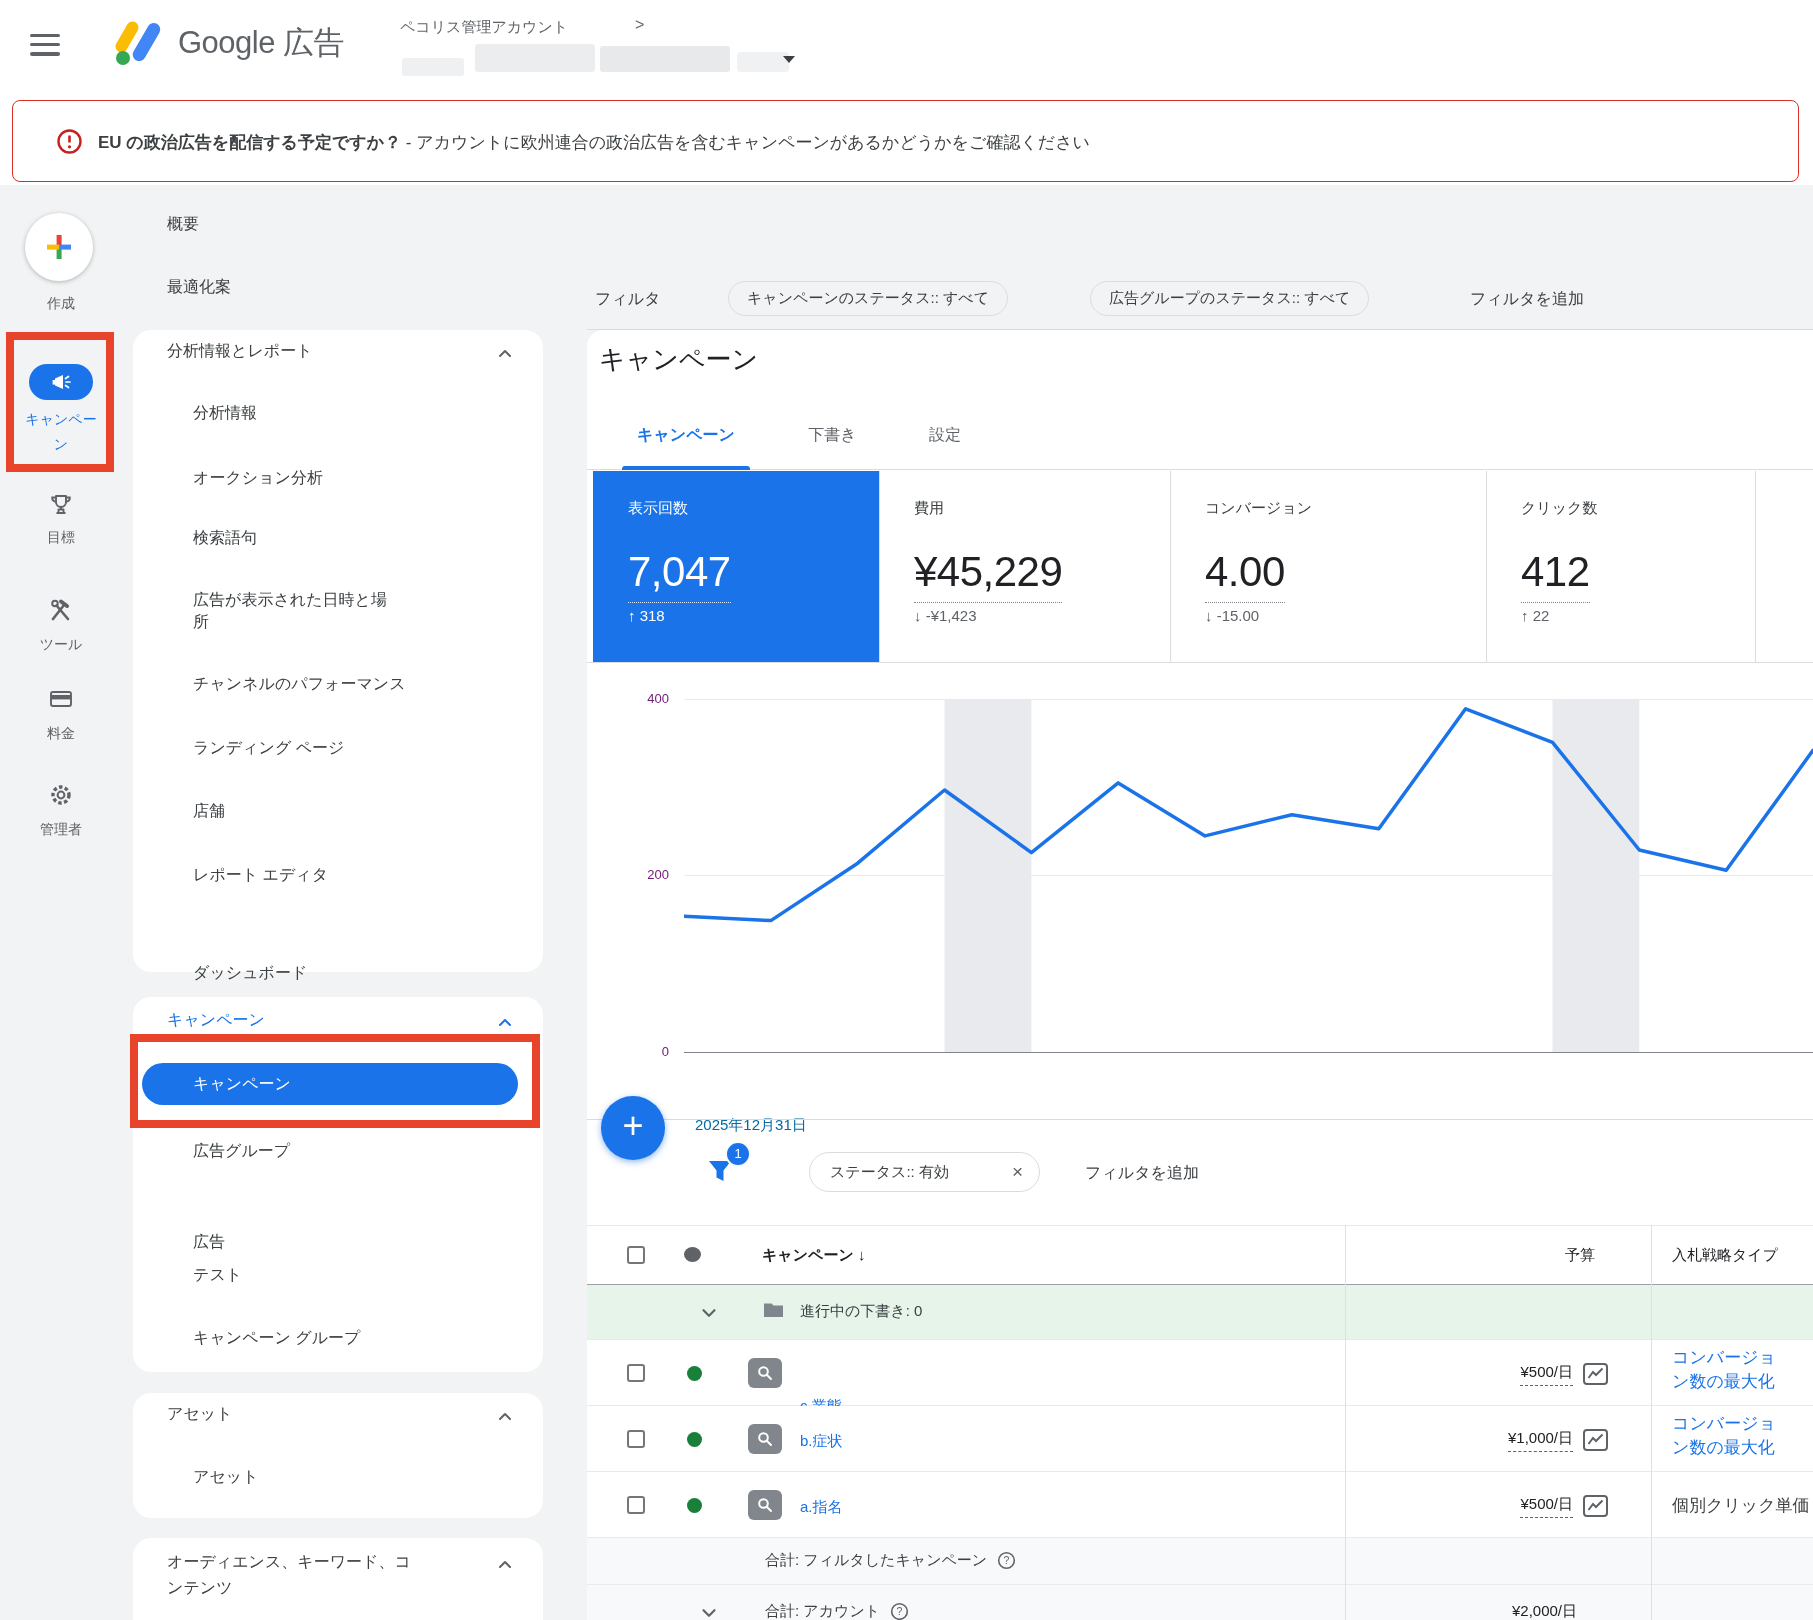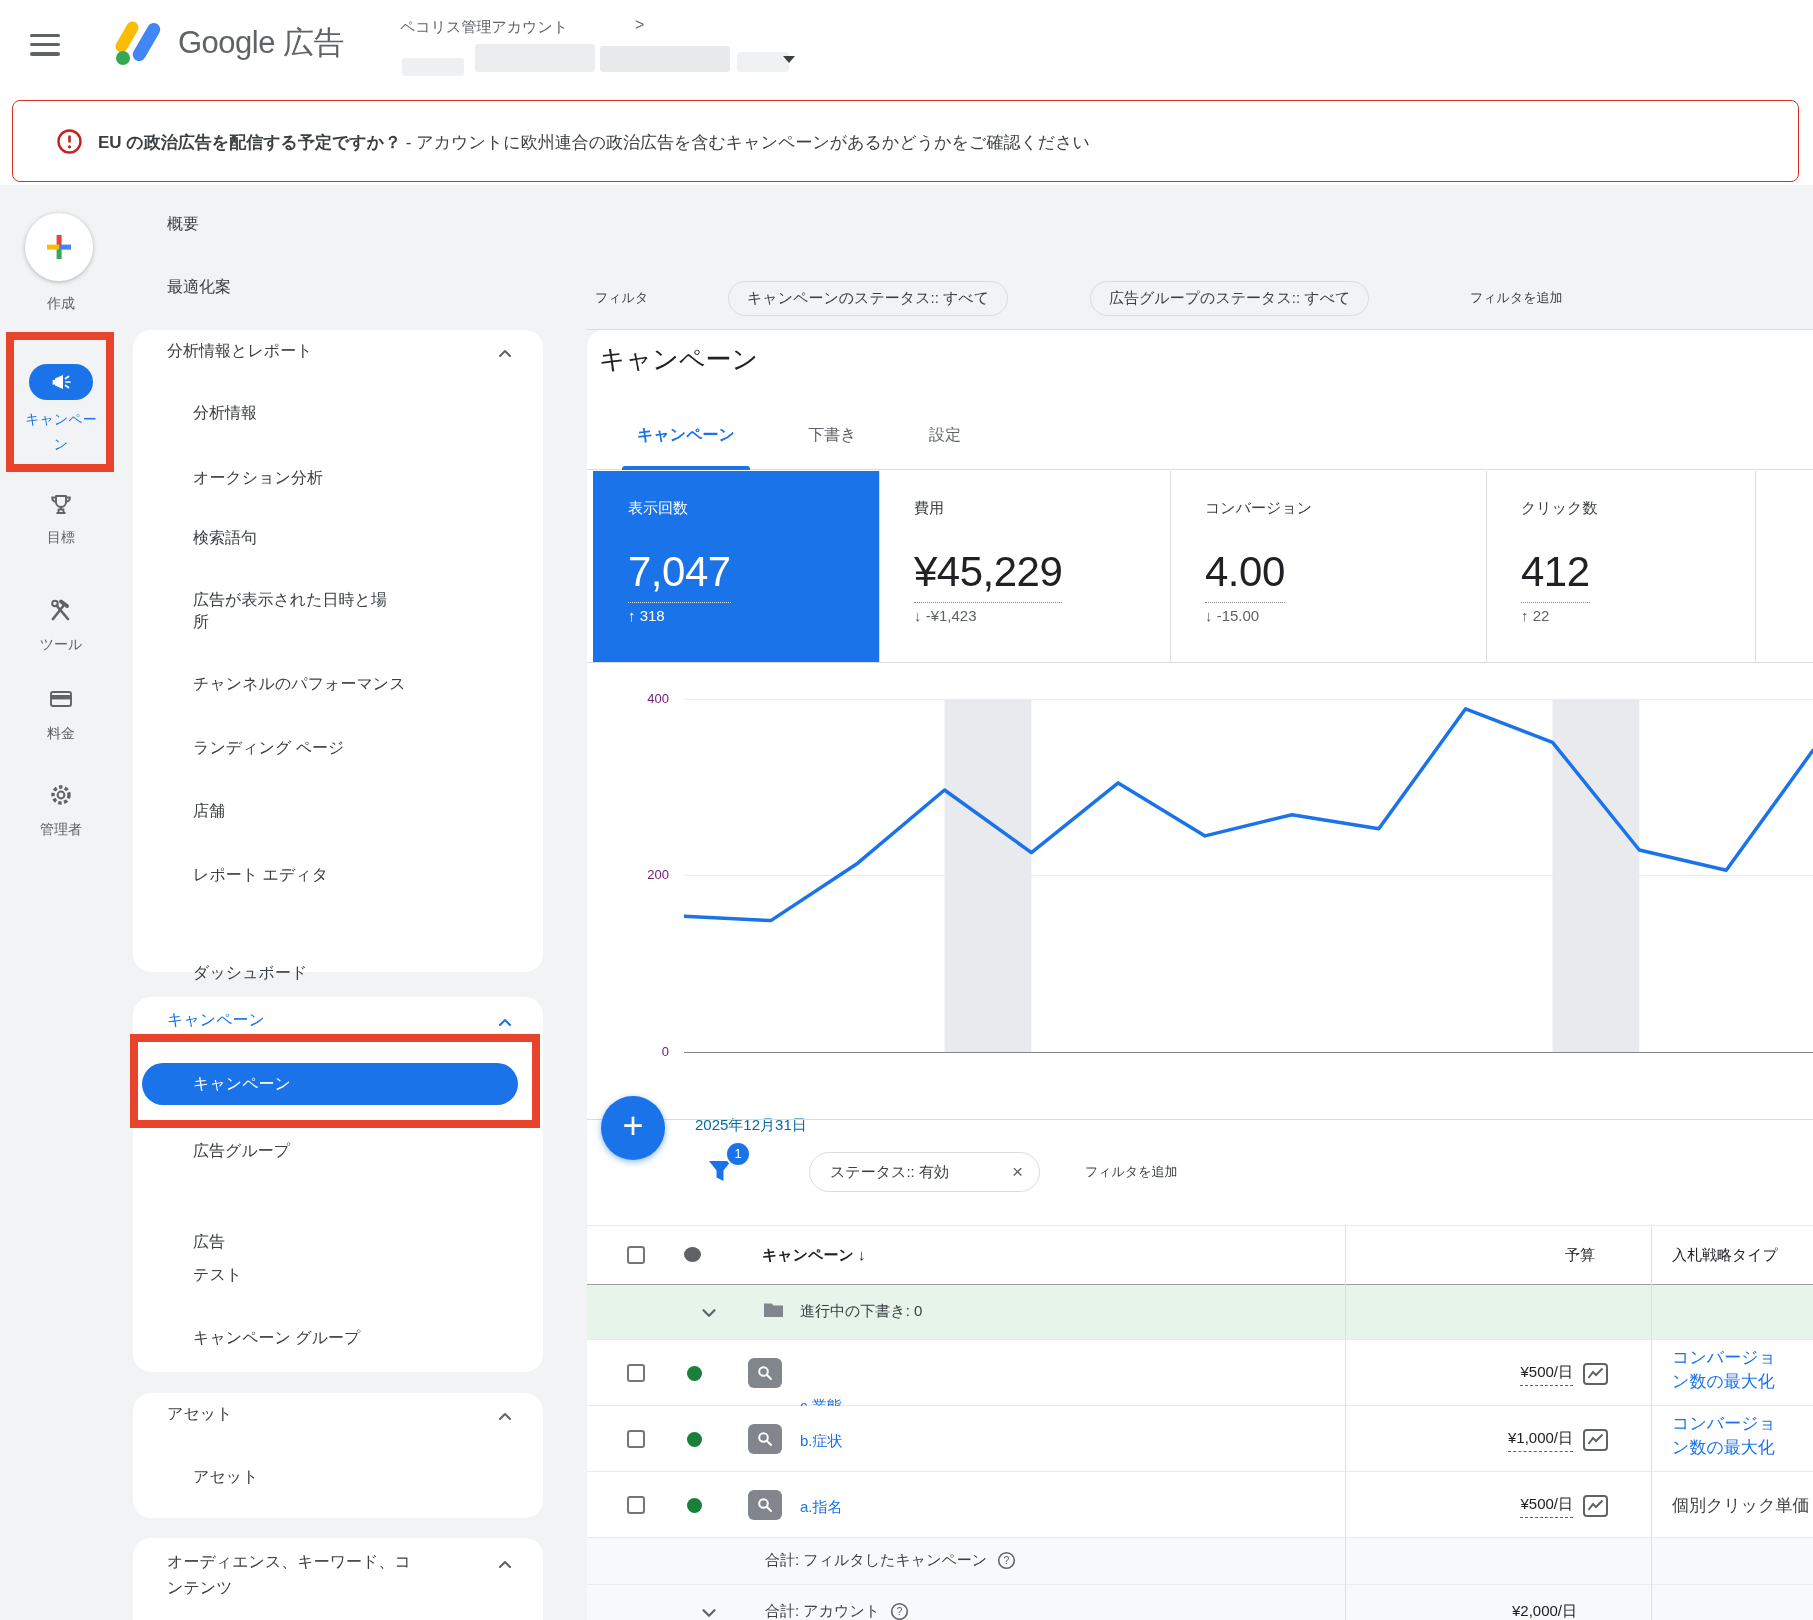--- a/index.html
+++ b/index.html
@@ -45,21 +45,21 @@
   .sn-pill span{margin-left:51px;font-size:16px;color:#fff;}
 
   
   .view-dd{left:595px;top:206px;width:340px;height:66px;background:#fff;border-radius:8px;box-shadow:0 1px 3px rgba(60,64,67,.3);cursor:pointer;}
   .view-dd .bar{position:absolute;left:0;right:0;bottom:0;height:4px;background:#1a73e8;border-radius:0 0 8px 8px;}
   .dd-label{position:absolute;left:24px;top:10px;font-size:13px;color:#5f6368;}
   .dd-value{position:absolute;left:24px;top:34px;font-size:16px;color:#3c4043;display:flex;align-items:center;gap:10px;}
   .sel-dd{left:960px;top:208px;width:295px;height:60px;border:1px solid #dadce0;border-radius:8px;box-sizing:border-box;cursor:pointer;}
   .sel-dd .dd-value{top:30px;}
   .chip{position:absolute;height:35px;border:1px solid #dadce0;border-radius:18px;box-sizing:border-box;display:flex;align-items:center;padding:0 18px;font-size:15px;color:#3c4043;cursor:pointer;}
-  .plain-label{font-size:13px;color:#3c4043;}
+  .plain-label{font-size:16px;color:#3c4043;}
 
   
   .panel{left:587px;top:330px;width:1226px;height:1290px;background:#fff;border-radius:16px 0 0 0;}
   .divider{background:#dadce0;height:1px;}
   .page-title{left:599px;top:342px;font-size:26px;color:#202124;}
   .tab{position:absolute;top:425px;font-size:16px;color:#5f6368;text-align:center;cursor:pointer;}
   .tab.active{color:#1a73e8;font-weight:700;}
   .tab-underline{left:622px;top:466px;width:128px;height:4px;background:#1a73e8;border-radius:3px 3px 0 0;}
   .tabs-border{left:587px;top:469px;width:1226px;}
 

